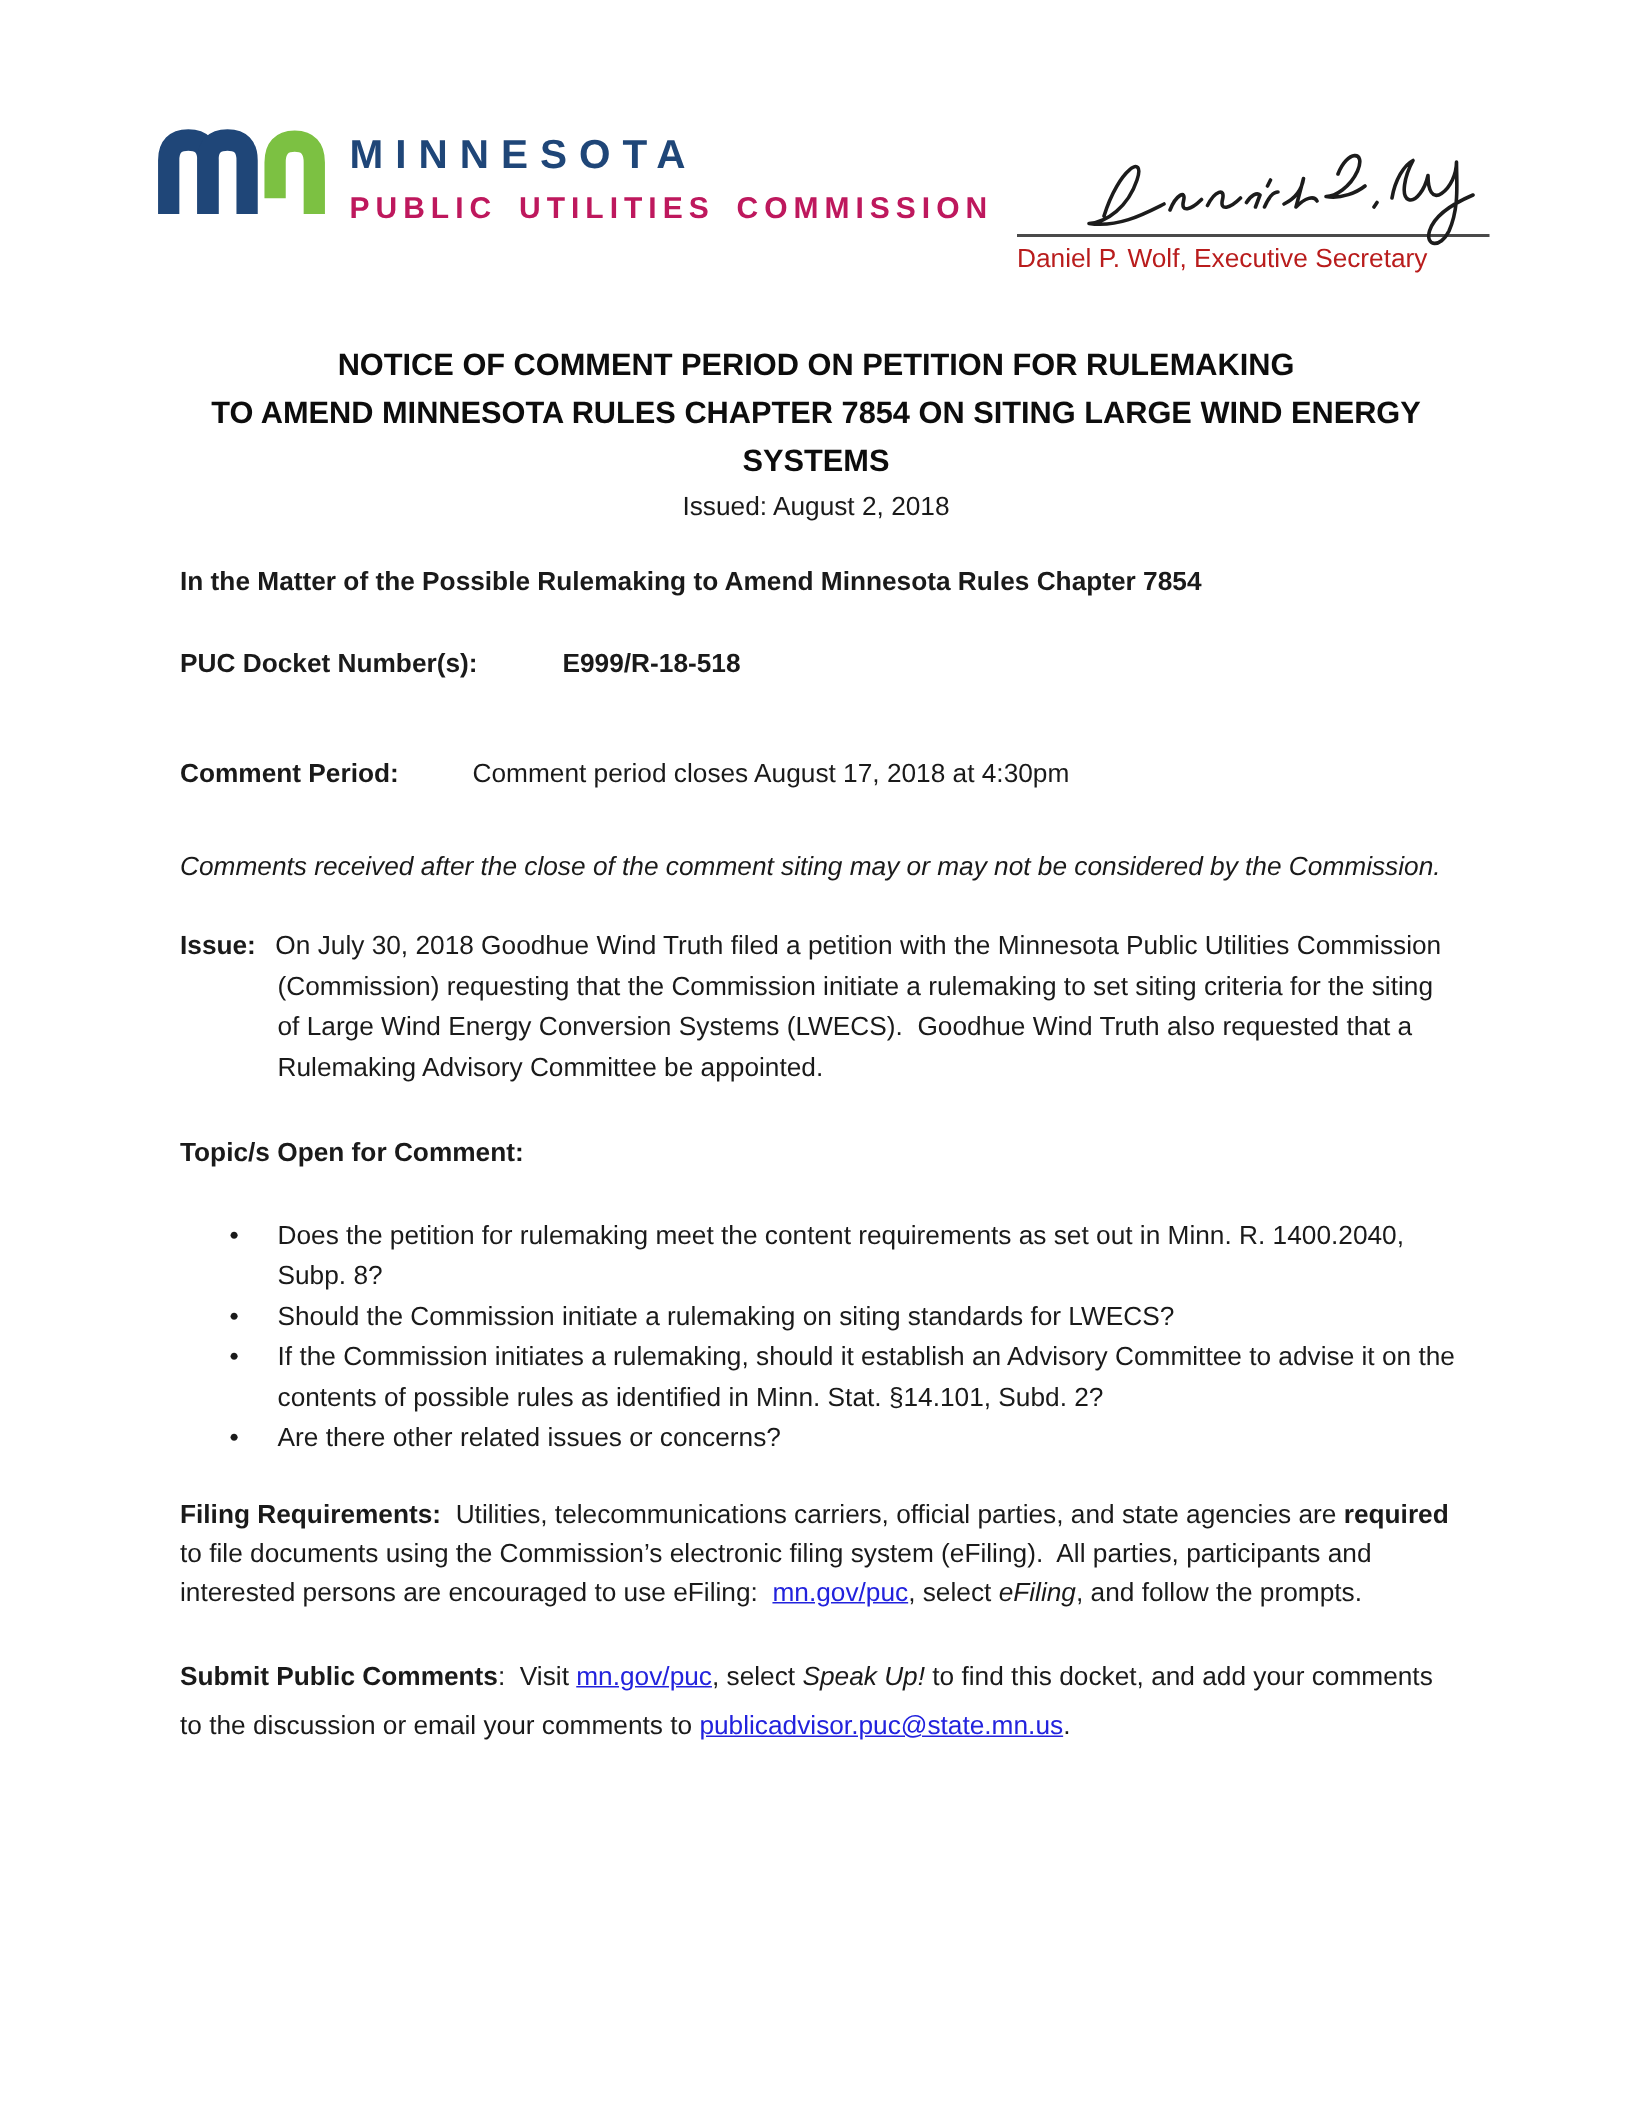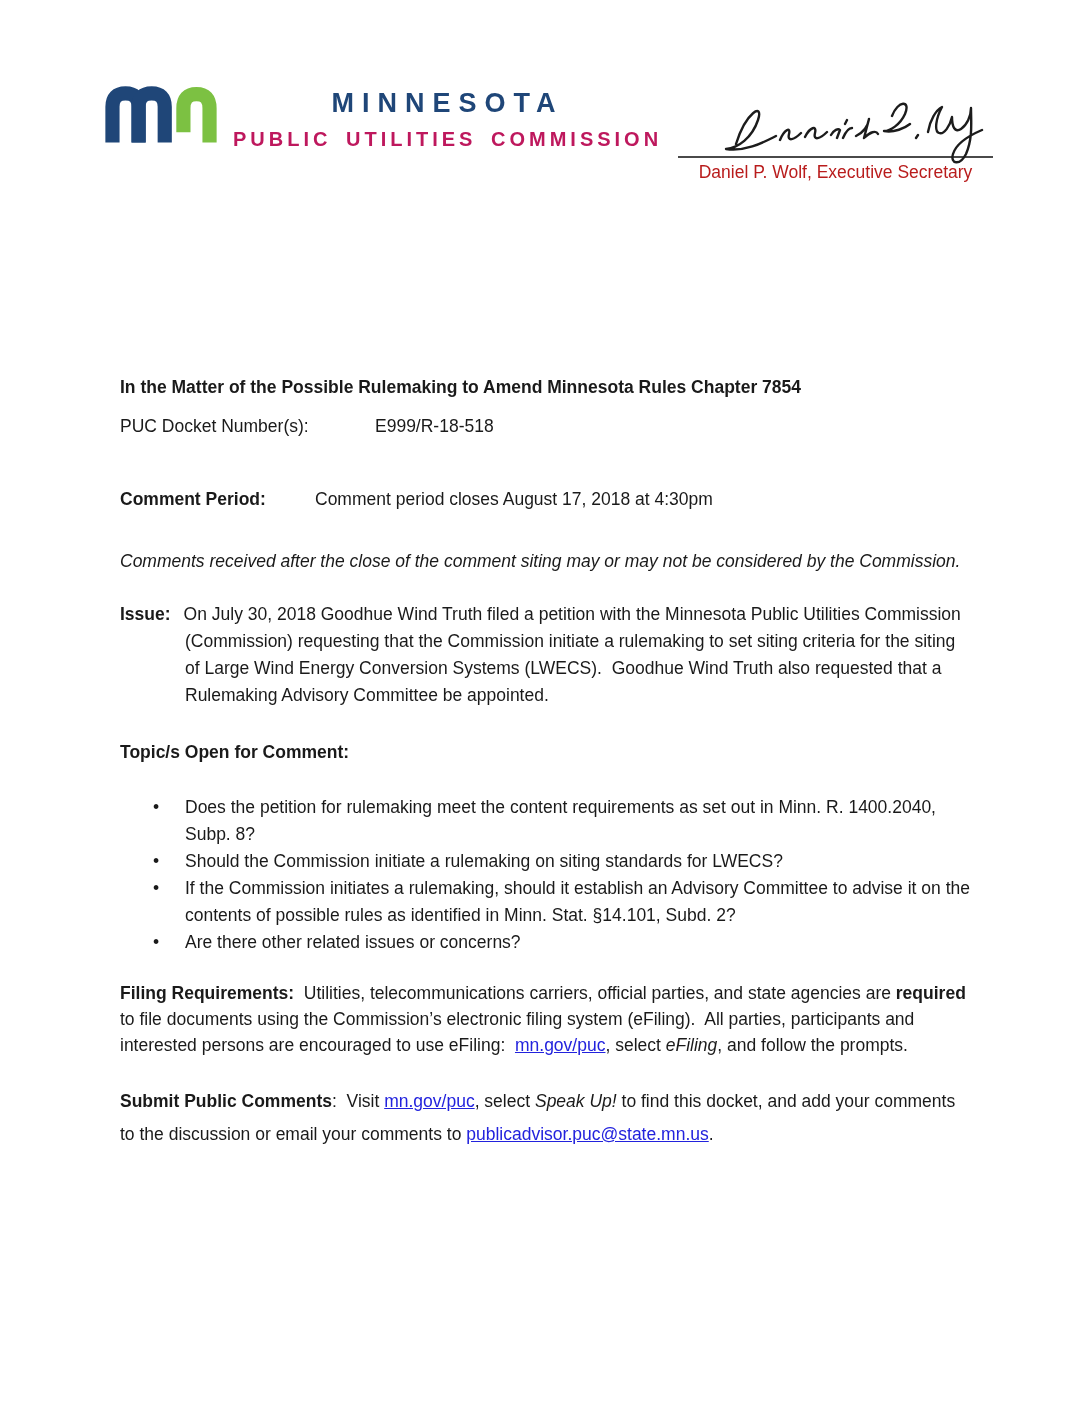--- a/index.html
+++ b/index.html
@@ -6,21 +6,21 @@
   .page{
     position:relative;
     width:1088px;height:1408px;
     background:#ffffff;
     margin:0 auto;
     font-family:"Liberation Sans", sans-serif;
     color:#1a1a1a;
     overflow:hidden;
   }
   
-  .header{position:absolute;top:80px;left:105px;right:95px;display:flex;justify-content:space-between;align-items:flex-start;text-align:center;}
+  .header{position:absolute;top:80px;left:105px;right:95px;display:flex;justify-content:space-between;align-items:flex-start;}
   .logo-block{display:flex;align-items:flex-start;gap:16px;}
   .logo-text{margin-top:8px;}
   .brand{
     font-size:27px;font-weight:bold;letter-spacing:8px;
     color:#1f4678;white-space:nowrap;
   }
   .subbrand{
     font-size:20px;font-weight:700;letter-spacing:4px;word-spacing:5px;
     color:#be185d;margin-top:9px;white-space:nowrap;
   }
@@ -28,21 +28,21 @@
   .sig-area{position:relative;height:62px;border-bottom:2px solid #4a4a4a;}
   .sig-svg{position:absolute;left:28px;bottom:-10px;}
   .sig-caption{font-size:17.5px;color:#b91c1c;margin-top:4px;white-space:nowrap;}
   
   .title-block{position:absolute;top:228px;left:0;right:0;text-align:center;color:#0d0d0d;}
   .title-line{font-size:20.5px;font-weight:bold;line-height:32px;}
   .issued{font-size:17.5px;margin-top:3px;color:#1a1a1a;}
   
   .body{position:absolute;top:374px;left:120px;width:850px;font-size:17.5px;line-height:27px;}
   .matter{font-weight:bold;}
-  .docket{margin-top:12px;font-weight:normal;}
+  .docket{margin-top:28px;font-weight:bold;}
   .docket-label{display:inline-block;width:255px;}
   .cperiod{margin-top:46px;}
   .cperiod-label{display:inline-block;width:195px;font-weight:bold;}
   .disclaimer{margin-top:35px;font-style:italic;}
   .issue{margin-top:26px;padding-left:65px;text-indent:-65px;white-space:pre-wrap;}
   .issue-label{font-weight:bold;margin-right:13px;}
   .topics-heading{margin-top:30px;font-weight:bold;}
   ul.topics{margin:28px 0 0 0;padding:0 0 0 65px;list-style:none;}
   ul.topics li{position:relative;}
   ul.topics li::before{content:"•";position:absolute;left:-32px;top:0;}
@@ -90,20 +90,26 @@
                    M150,42 C158,38 162,32 163,25 L158,44 C164,38 170,36 172,40
                    M186,22 C192,6 205,6 199,20 C194,31 184,37 178,37 C188,39 199,34 204,30
                    M210,44 L212,41
                    M222,38 C224,26 230,16 236,13 C230,24 228,37 233,39 C238,41 244,32 246,23 C246,33 249,39 255,35 C261,31 265,22 265,14 C265,28 267,44 260,60 C254,72 244,70 247,60 C250,50 262,42 276,36" fill="none" stroke="#1c1c1c" stroke-width="2.4" stroke-linecap="round" stroke-linejoin="round"></path>
         </svg>
       </div>
       <div class="sig-caption">Daniel P. Wolf, Executive Secretary</div>
     </div>
   </div>
 
+  <div class="title-block">
+    <div class="title-line">NOTICE OF COMMENT PERIOD ON PETITION FOR RULEMAKING</div>
+    <div class="title-line">TO AMEND MINNESOTA RULES CHAPTER 7854 ON SITING LARGE WIND ENERGY</div>
+    <div class="title-line">SYSTEMS</div>
+    <div class="issued">Issued: August 2, 2018</div>
+  </div>
 
   <div class="body">
 
     <div class="matter">In the Matter of the Possible Rulemaking to Amend Minnesota Rules Chapter 7854</div>
 
     <div class="docket">
       <span class="docket-label">PUC Docket Number(s):</span><span>E999/R-18-518</span>
     </div>
 
     <div class="cperiod">

